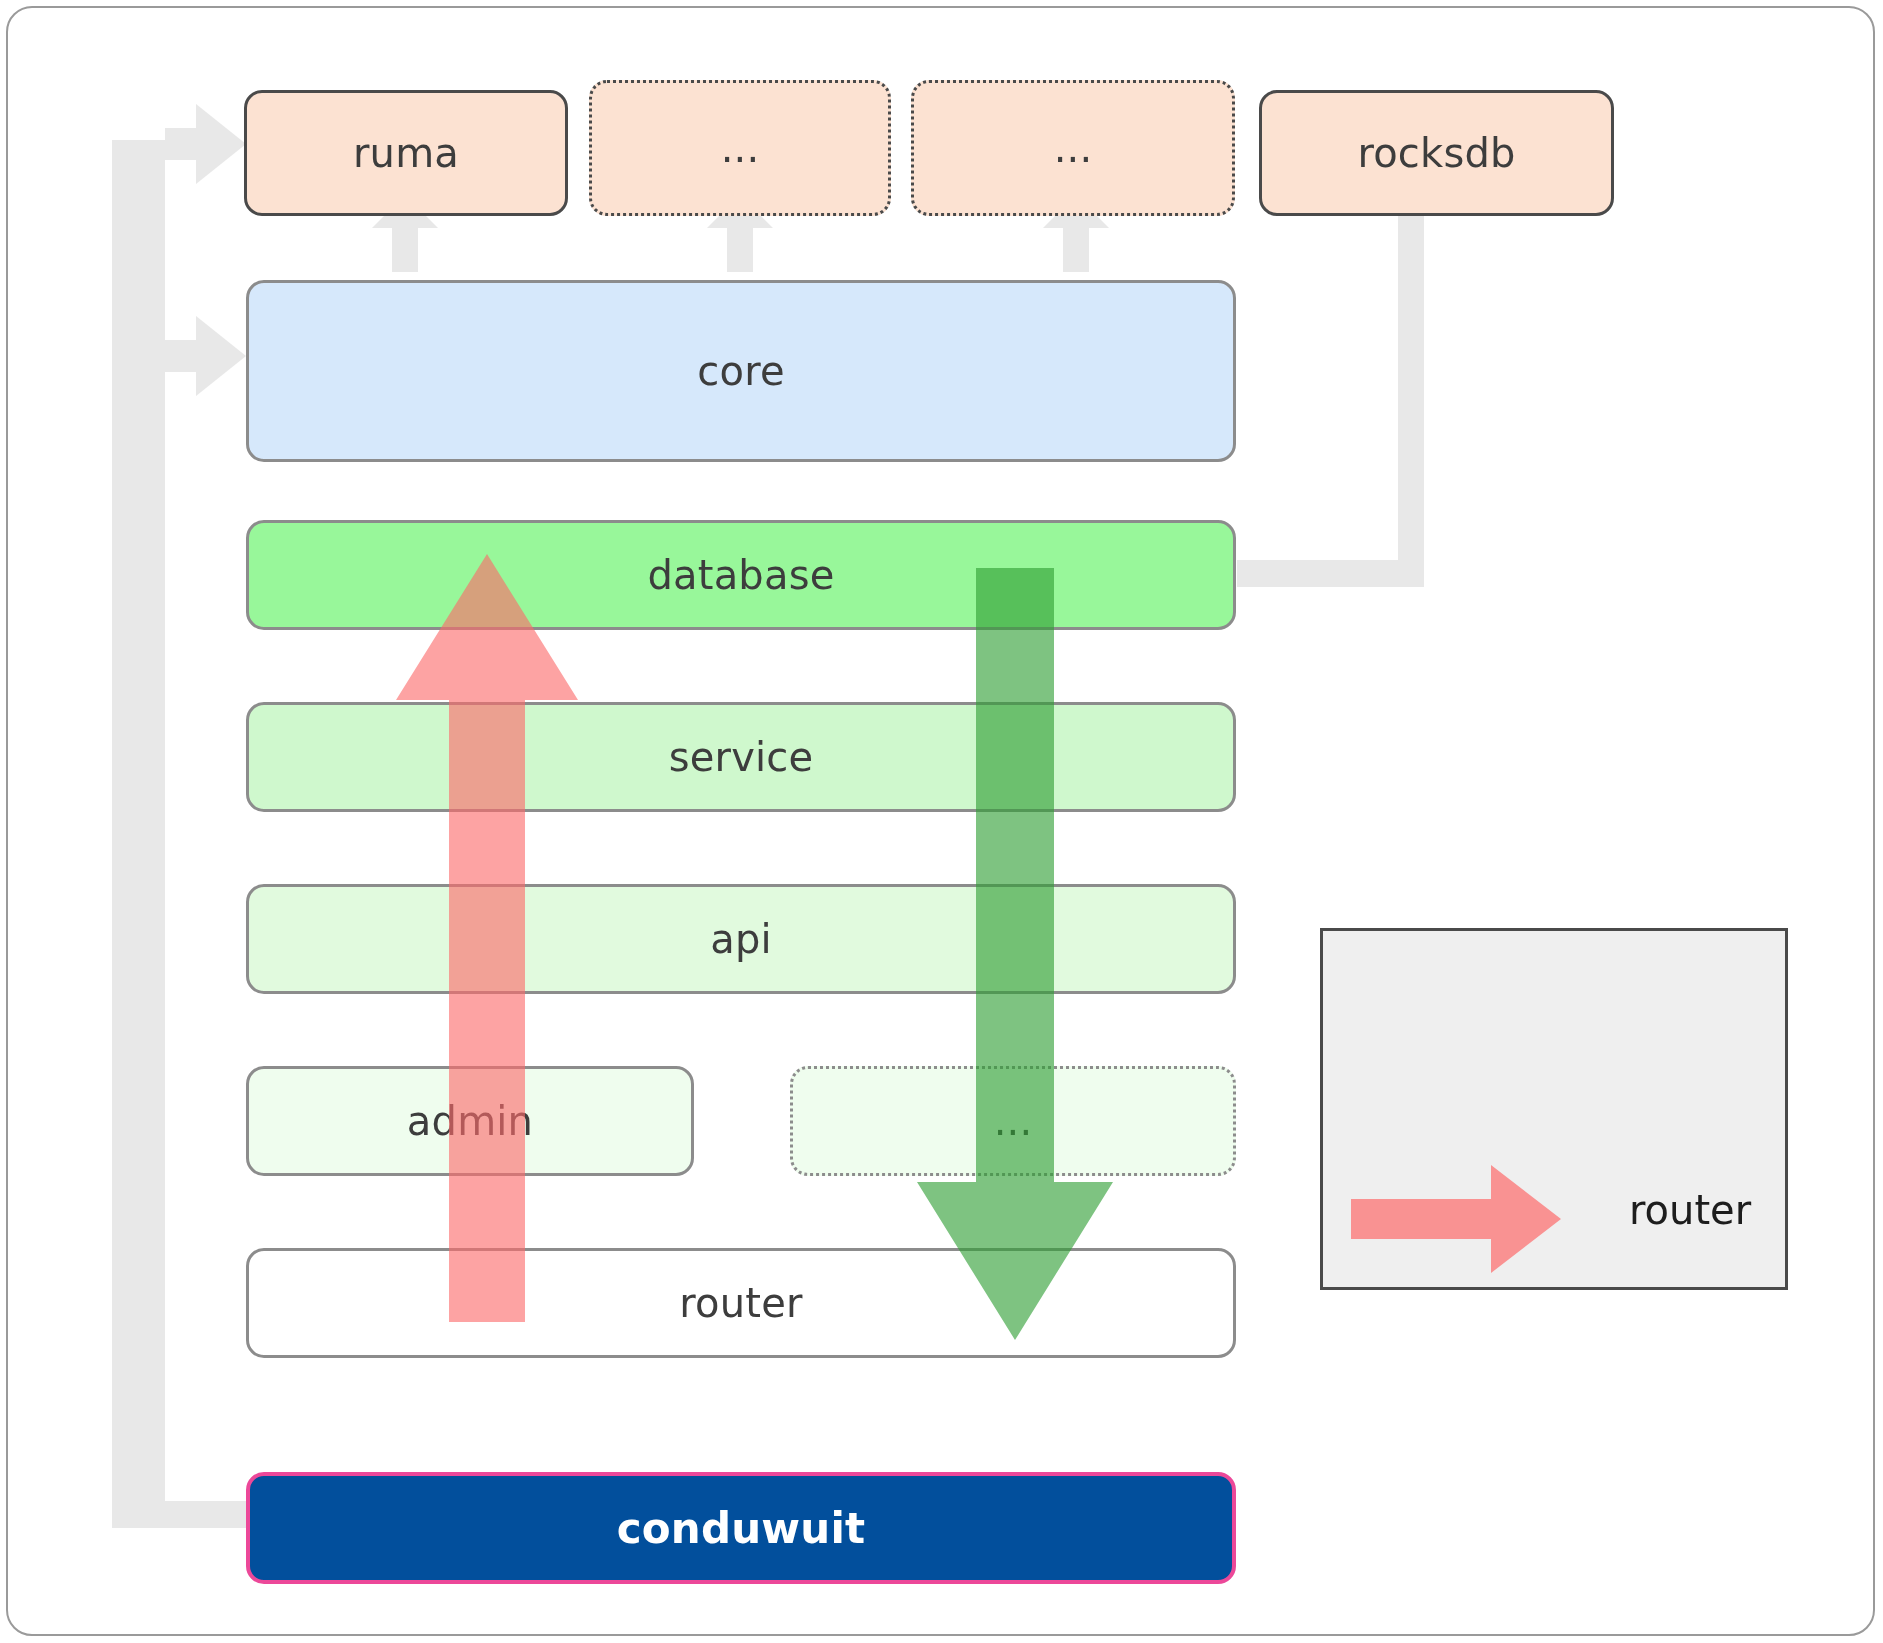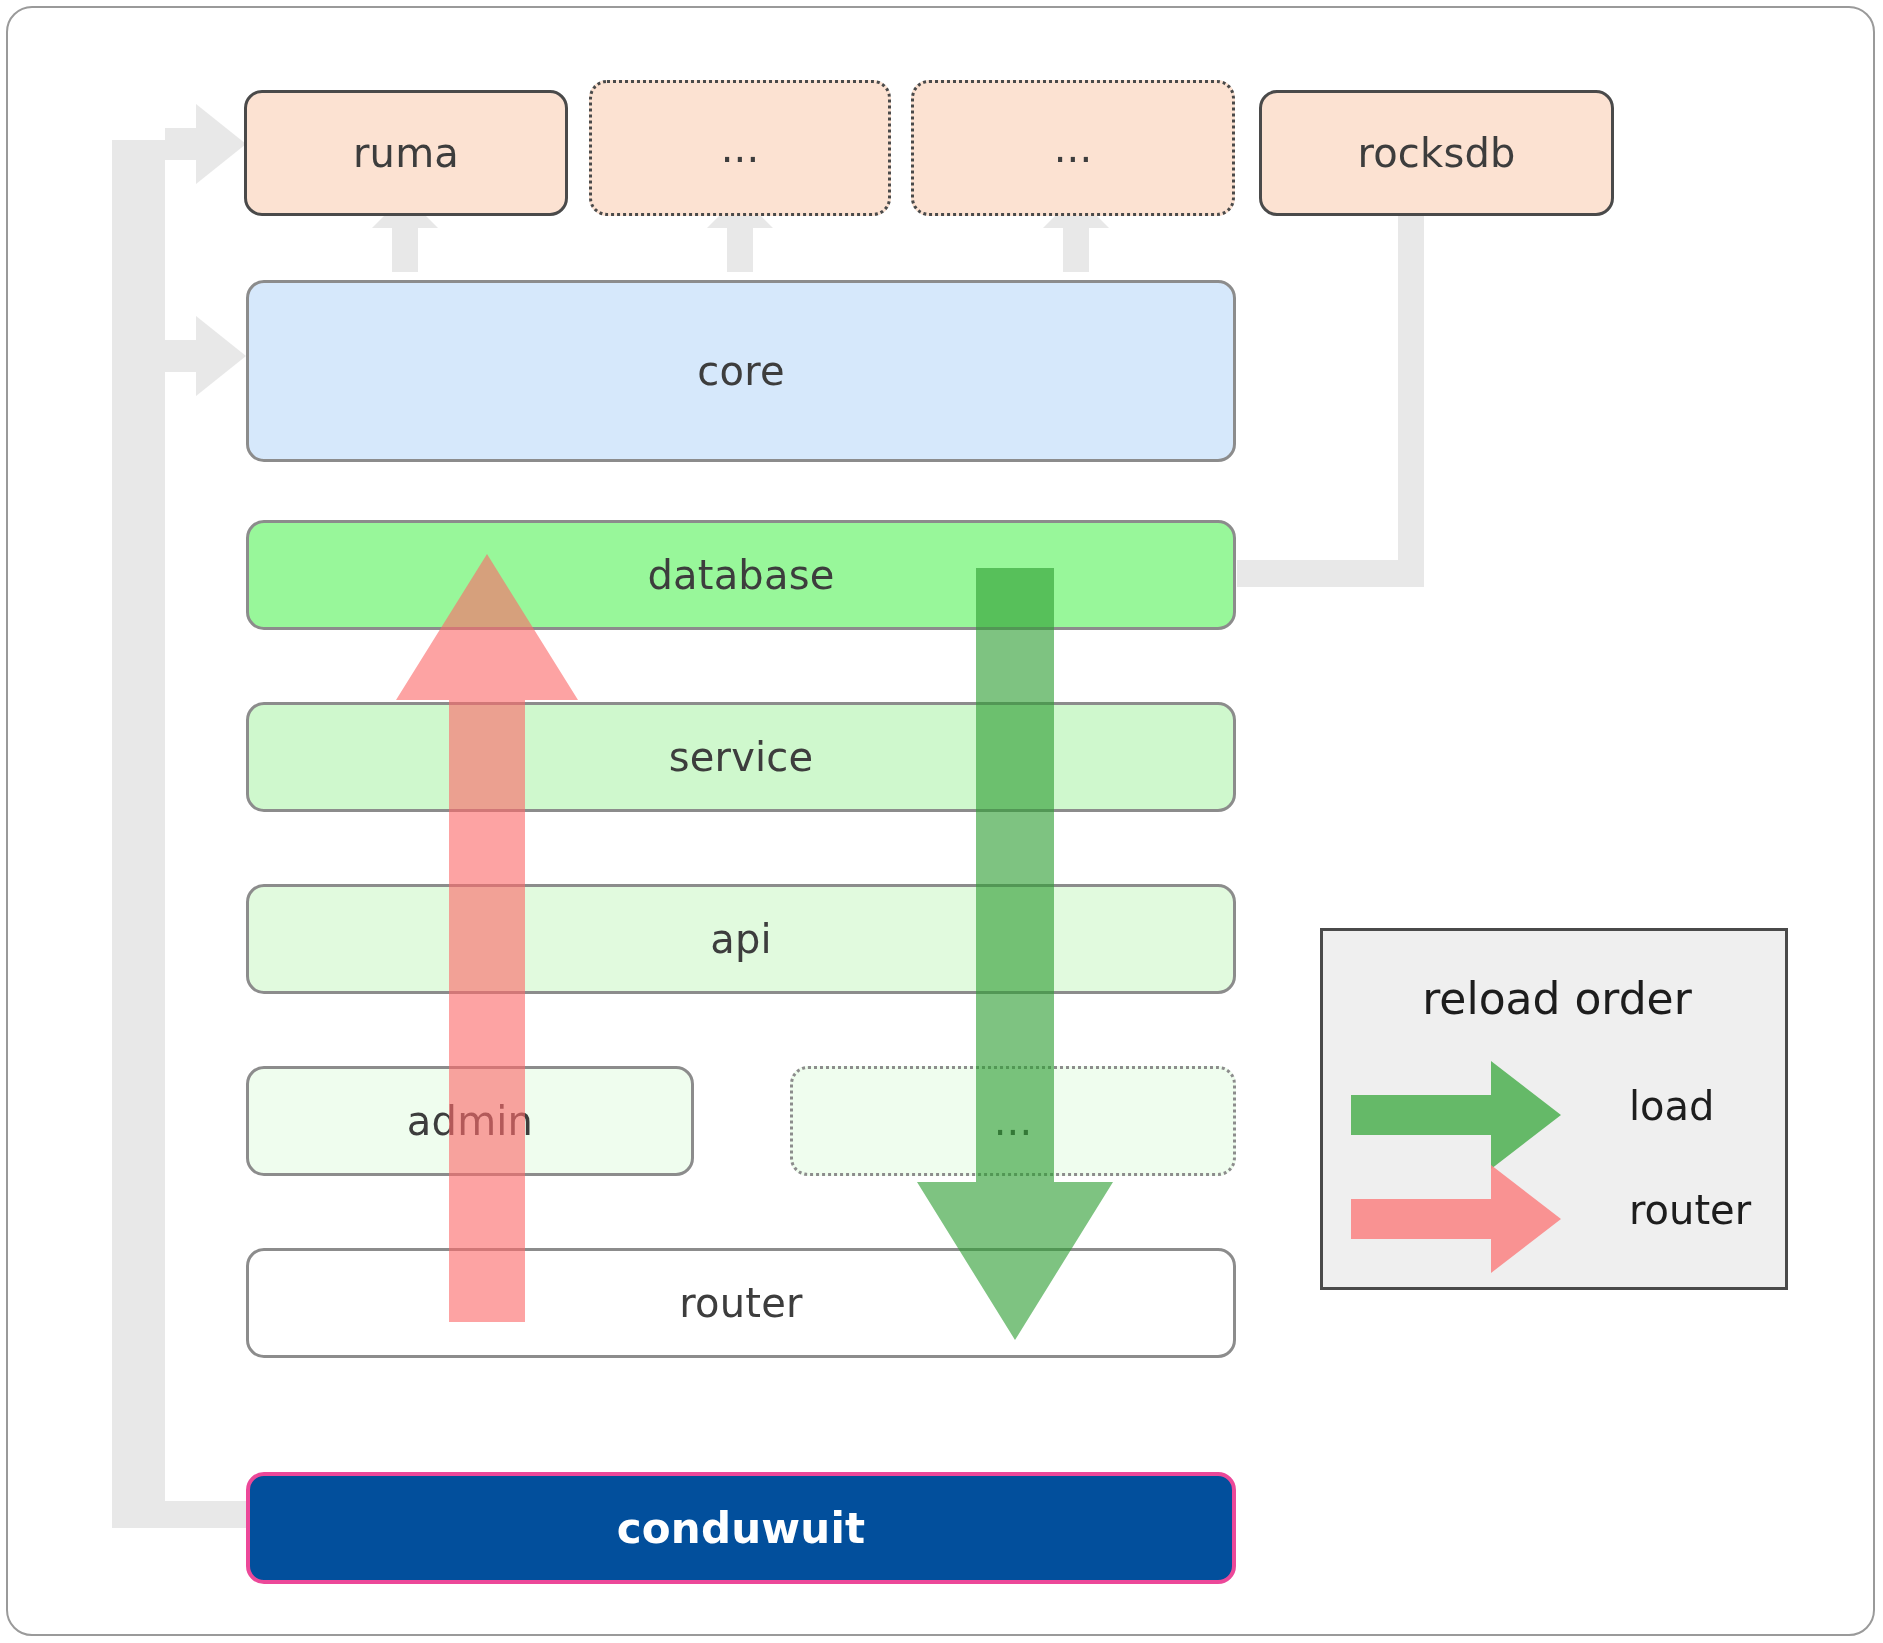--- a/index.html
+++ b/index.html
@@ -204,28 +204,21 @@
   <g opacity="0.62">
     <path d="M976,568 L1054,568 L1054,1182 L1113,1182 L1015,1340 L917,1182 L976,1182 Z" fill="#2e9e34"></path>
   </g>
 </svg>
 
 <div class="node app-box" style="left:246px; top:1462px; width:990px; height:112px;">
   <span>conduwuit</span>
 </div>
 
 <div id="legend">
-  <div id="legend-title">reload order</div>
-
-  <div class="legend-row" style="top:140px;">
-    <svg class="legend-arrow" width="260" height="140" viewBox="0 0 260 140" xmlns="http://www.w3.org/2000/svg">
-      <path d="M0,50 L140,50 L140,16 L210,70 L140,124 L140,90 L0,90 Z" fill="#4caf50" opacity="0.85"></path>
-    </svg>
-    <div class="legend-label">load</div>
-  </div>
+
 
   <div class="legend-row" style="top:244px;">
     <svg class="legend-arrow" width="260" height="140" viewBox="0 0 260 140" xmlns="http://www.w3.org/2000/svg">
       <path d="M0,50 L140,50 L140,16 L210,70 L140,124 L140,90 L0,90 Z" fill="#fa8787" opacity="0.9"></path>
     </svg>
     <div class="legend-label">router</div>
   </div>
 </div>
 
 </body></html>

